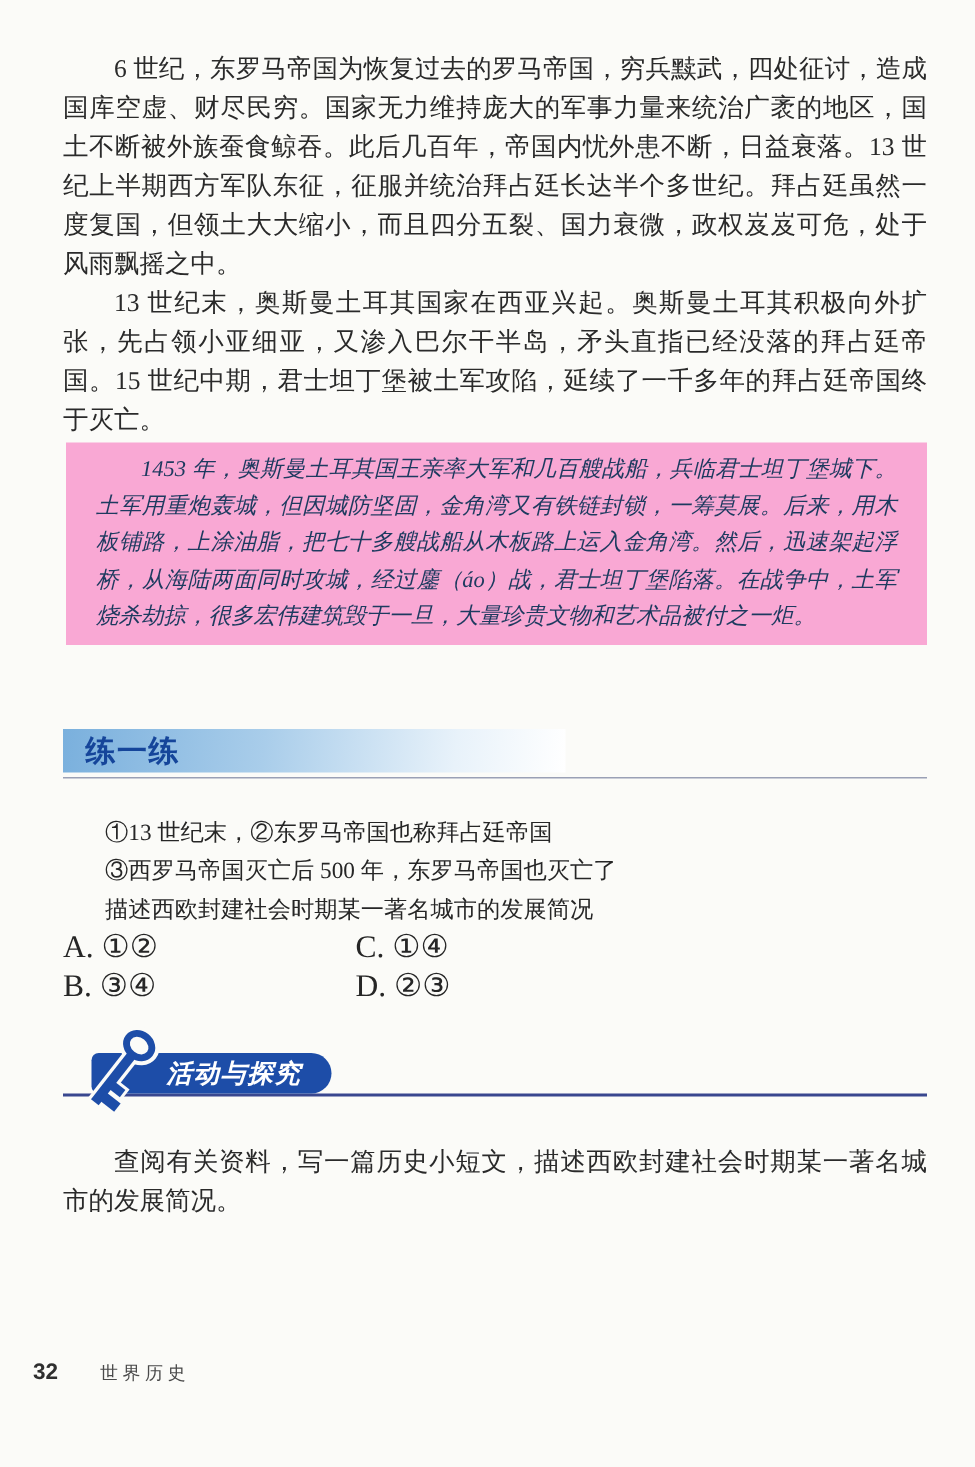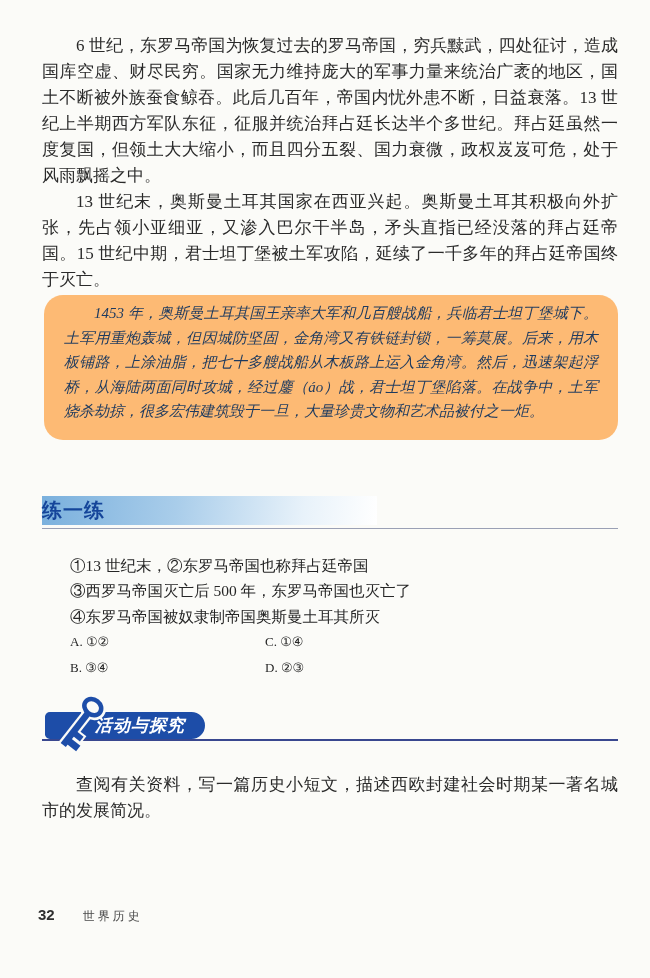--- a/index.html
+++ b/index.html
@@ -17,66 +17,65 @@
   .body-para{
     margin:0;
     font-size:17px;
     line-height:26px;
     text-align:justify;
     text-indent:2em;
     color:#2a2a2a;
   }
   .info-box{
     margin:2px 0 0 2px;
-    background:#fdba74;
-    border-radius:19px;
-    padding:6px 20px 16px 20px;
+    background:#f9a8d4;
+    border-radius:0;
+    padding:6px 20px 6px 20px;
     font-size:15px;
     line-height:24.5px;
     text-align:justify;
     text-indent:2em;
     color:#1d3a5f;
     font-style:italic;
   }
   .practice-bar{
     margin-top:56px;
     width:335px;height:29px;
     background:linear-gradient(96deg,#7ab0dd 0%,#a9cdea 40%,#e8f2fa 78%,#ffffff 100%);
     display:flex;align-items:center;
-    box-sizing:border-box;
+    padding-left:15px;box-sizing:border-box;
     font-family:"Liberation Sans","DejaVu Sans",sans-serif;
     font-weight:bold;font-size:20px;color:#15459a;
     letter-spacing:1px;
   }
   .rule{
     margin-top:3px;height:0;
     border-top:1px solid #9aa0b5;
   }
   .question-block{
     margin:24px 0 0 28px;
     font-size:15.5px;
     line-height:25.5px;
     color:#262626;
   }
   .question-block div{white-space:nowrap;}
   .choices{
-    margin-left:28px;
     display:grid;
     grid-template-columns:195px 200px;
-    font-size:13px;
+    font-size:21px;
     line-height:25.5px;
     color:#262626;
   }
   .activity-head{
     margin-top:32px;
     position:relative;
     height:28px;
   }
   .activity-banner{
-    position:absolute;left:3px;top:0;
+    position:absolute;left:19px;top:0;
     width:160px;height:27px;
     background:#1d4da8;
     border-radius:5px 14px 14px 5px;
     display:flex;align-items:center;
     padding-left:50px;box-sizing:border-box;
     font-family:"Liberation Sans","DejaVu Sans",sans-serif;
     font-weight:bold;font-style:italic;
     font-size:17px;color:#ffffff;
     letter-spacing:1px;
     z-index:1;
@@ -92,21 +91,21 @@
   }
   .activity-text{
     margin-top:32px;
     font-size:17px;
     line-height:26px;
     text-align:justify;
     text-indent:2em;
     color:#2a2a2a;
   }
   .footer{
-    position:absolute;left:38px;top:906px;
+    position:absolute;left:22px;top:906px;
     display:flex;align-items:baseline;
   }
   .page-num{
     font-family:"Liberation Sans","DejaVu Sans",sans-serif;
     font-weight:bold;font-size:15px;color:#2f2f2f;
   }
   .book-title{
     margin-left:28px;
     font-size:12px;color:#4a4a4a;
     letter-spacing:3px;
@@ -125,21 +124,21 @@
   </div>
 
   <div class="practice-bar">
     <span>练一练</span>
   </div>
   <div class="rule"></div>
 
   <div class="question-block">
     <div>①13 世纪末，②东罗马帝国也称拜占廷帝国</div>
     <div>③西罗马帝国灭亡后 500 年，东罗马帝国也灭亡了</div>
-    <div>④东罗马帝国被奴隶制帝国奥斯曼土耳其所灭</div>
+    <div>描述西欧封建社会时期某一著名城市的发展简况</div>
   </div>
 
   <div class="choices">
     <span>A. ①②</span>
     <span>C. ①④</span>
     <span>B. ③④</span>
     <span>D. ②③</span>
   </div>
 
   <div class="activity-head">

